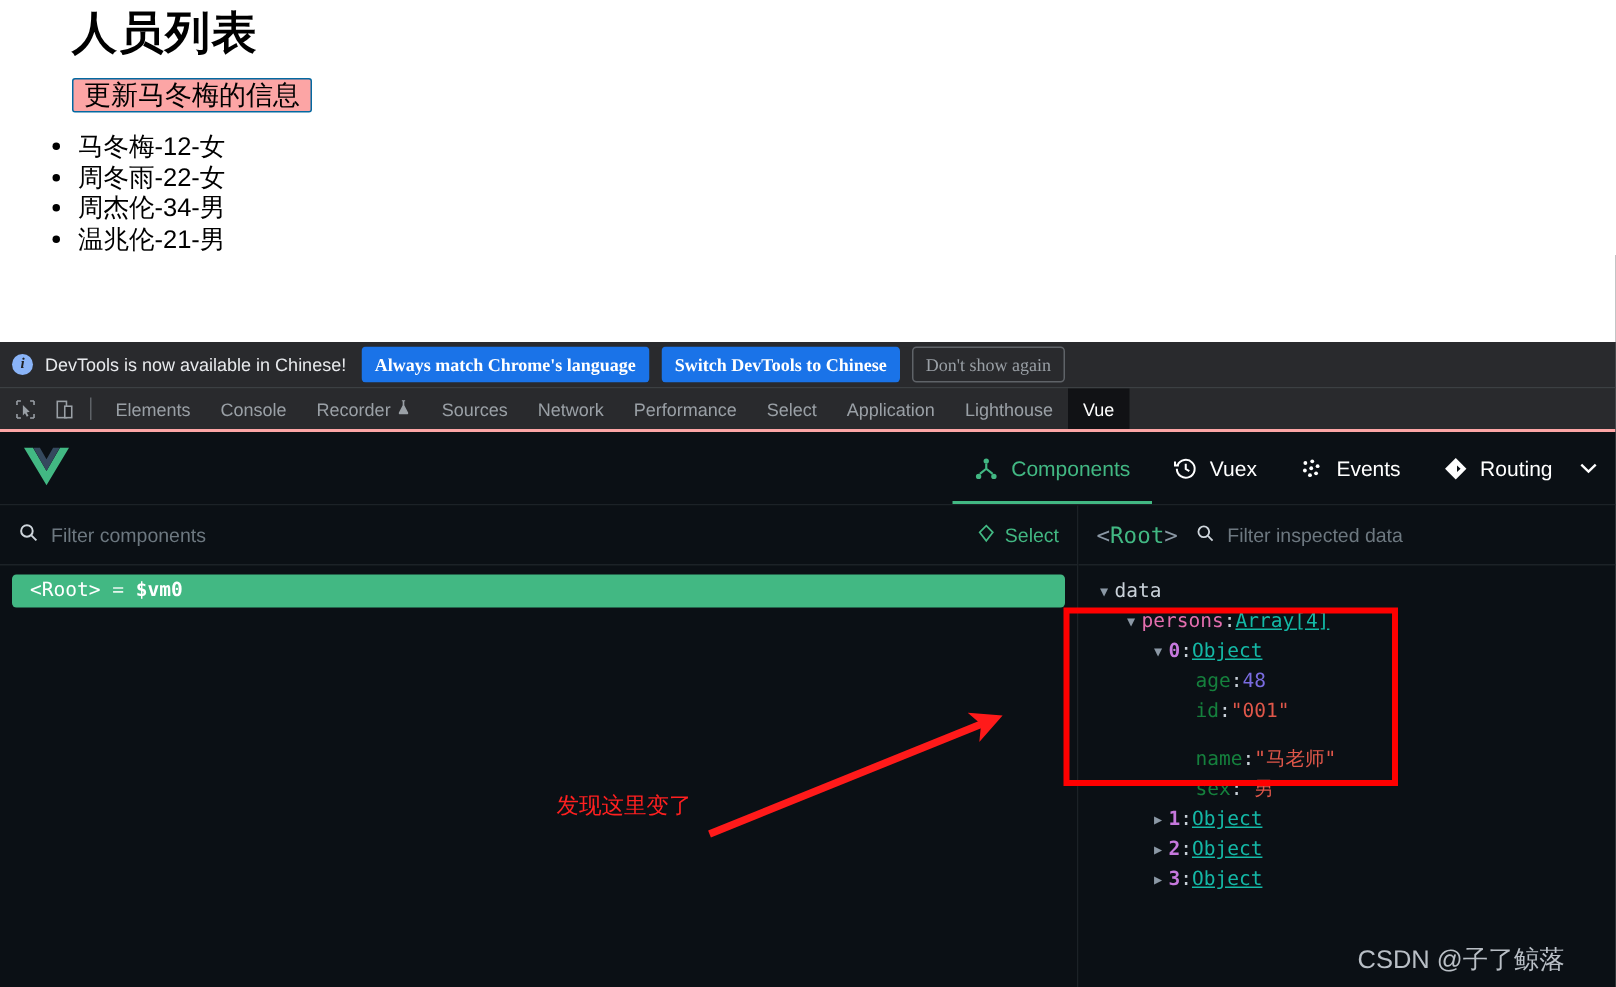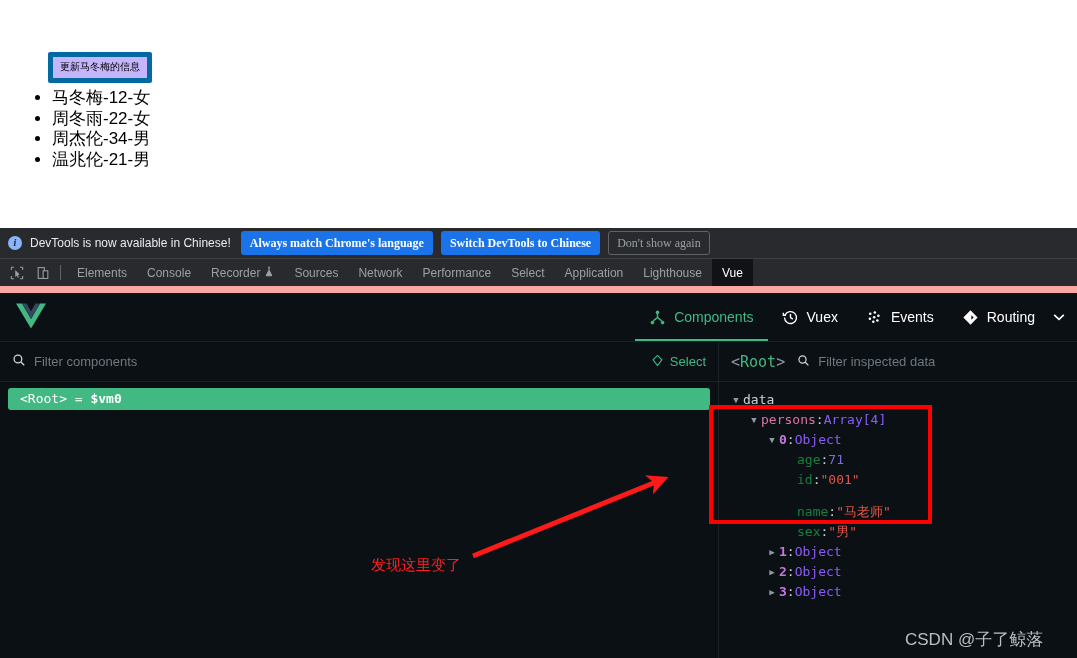--- a/index.html
+++ b/index.html
@@ -33,24 +33,24 @@
     font-size: 30px;
     font-weight: bold;
     color: #000000;
     letter-spacing: 1px;
   }
   #update-button {
     position: absolute;
     left: 48px;
     top: 52px;
     font-family: "Liberation Sans", "DejaVu Sans", sans-serif;
-    font-size: 10px;
+    font-size: 18px;
     color: #000000;
-    background: #c4b5fd;
-    border: 5px solid #0369a1;
+    background: #fca5a5;
+    border: 1px solid #0369a1;
     border-radius: 2px;
     padding: 2px 7px 3px 7px;
     line-height: 16px;
     cursor: pointer;
   }
   #person-list {
     position: absolute;
     left: 18px;
     top: 76px;
     margin: 12px;
@@ -129,21 +129,21 @@
     color: #9aa0a6;
     border: 1px solid #5f6368;
     font-weight: normal;
   }
 
   
   #dt-tabbar {
     position: relative;
     height: 27px;
     background: #292a2d;
-    border-bottom: 7px solid #fca5a5;
+    border-bottom: 2px solid #fca5a5;
     display: flex;
     align-items: stretch;
     padding-left: 4px;
   }
   #dt-tabbar .tool-btn {
     width: 26px;
     display: flex;
     align-items: center;
     justify-content: center;
     cursor: pointer;
@@ -321,21 +321,21 @@
     color: #8b98a5;
     font-size: 9px;
     text-align: center;
     line-height: 20px;
   }
   .caret.hidden { visibility: hidden; }
   .k-group  { color: #c9d1d9; }
   .k-pink   { color: #e36eae; }
   .k-blue   { color: #15803d; }
   .k-idx    { color: #c678dd; font-weight: bold; }
-  .v-plain  { color: #8b5cf6; }
+  .v-plain  { color: #14b8a6; text-decoration: underline; }
   .v-num    { color: #7a6ce0; }
   .v-str    { color: #e0574a; }
   .colon    { color: #c9d1d9; }
 
   
   #red-box {
     position: absolute;
     left: 709px;
     top: 405px;
     width: 223px;
@@ -349,21 +349,21 @@
     position: absolute;
     left: 0; top: 0;
     width: 1077px;
     height: 658px;
     pointer-events: none;
     z-index: 41;
   }
   #arrow-label {
     position: absolute;
     left: 371px;
-    top: 556px;
+    top: 528px;
     color: #ff2020;
     font-size: 15px;
     white-space: nowrap;
     z-index: 42;
     pointer-events: none;
   }
   #watermark {
     position: absolute;
     left: 905px;
     top: 628px;
@@ -371,20 +371,21 @@
     font-size: 17px;
     white-space: nowrap;
     z-index: 42;
     pointer-events: none;
   }
 </style>
 </head>
 <body>
 
 <div id="page-area">
+  <h1 id="page-title">人员列表</h1>
   <button id="update-button">更新马冬梅的信息</button>
   <ul id="person-list">
       <li>马冬梅-12-女</li>
       <li>周冬雨-22-女</li>
       <li>周杰伦-34-男</li>
       <li>温兆伦-21-男</li>
     </ul>
 </div>
 
 <div id="devtools">
@@ -564,21 +565,21 @@
             <div class="dt-row" style="padding-left: 46px;">
               <span class="caret">▼</span>
               <span class="k-idx">0</span>
               <span class="colon">: </span>
               <span class="v-plain">Object</span>
             </div>
             <div class="dt-row" style="padding-left: 64px;">
               <span class="caret hidden"></span>
               <span class="k-blue">age</span>
               <span class="colon">: </span>
-              <span class="v-num">71</span>
+              <span class="v-num">48</span>
             </div>
             <div class="dt-row" style="padding-left: 64px;">
               <span class="caret hidden"></span>
               <span class="k-blue">id</span>
               <span class="colon">: </span>
               <span class="v-str">"001"</span>
             </div>
             <div class="dt-row" style="padding-left: 64px; margin-top: 12px;">
               <span class="caret hidden"></span>
               <span class="k-blue">name</span>

